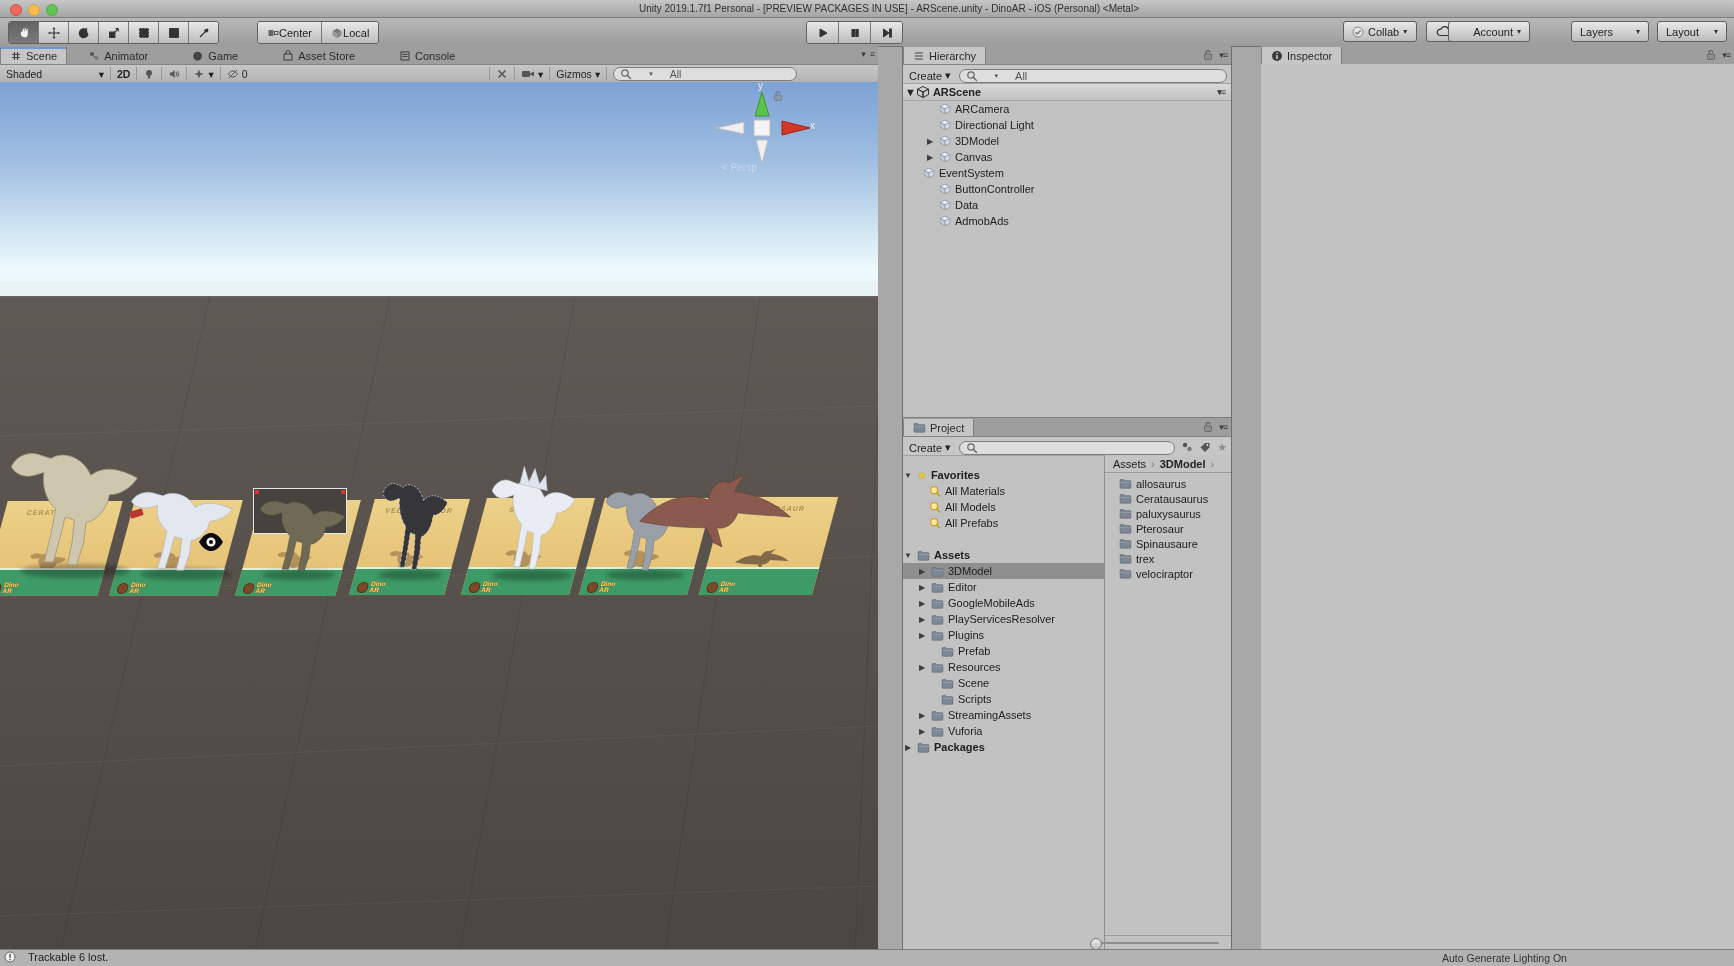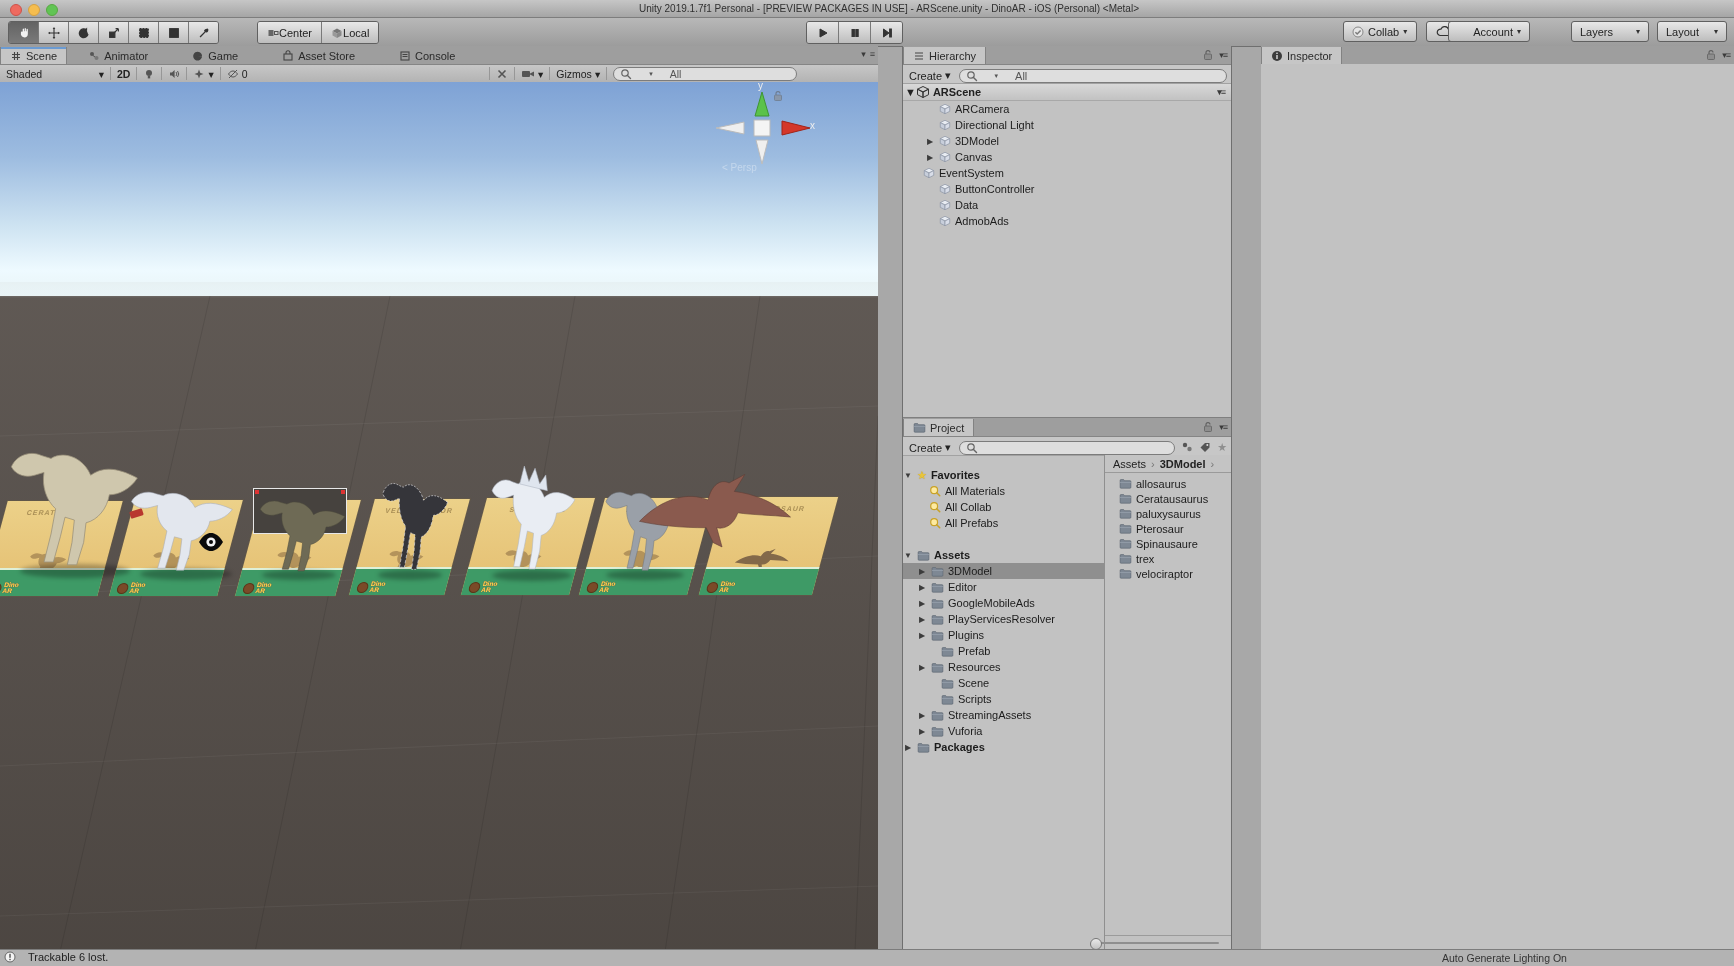--- a/index.html
+++ b/index.html
@@ -669,21 +669,21 @@
         <div class="trow" style="padding-left:26px">
           <svg class="icon12" viewBox="0 0 14 14">
               <use href="#i-zoomy"></use>
             </svg>
           <span>All Materials</span>
         </div>
         <div class="trow" style="padding-left:26px">
           <svg class="icon12" viewBox="0 0 14 14">
               <use href="#i-zoomy"></use>
             </svg>
-          <span>All Collab</span>
+          <span>All Models</span>
         </div>
         <div class="trow" style="padding-left:26px">
           <svg class="icon12" viewBox="0 0 14 14">
               <use href="#i-zoomy"></use>
             </svg>
           <span>All Prefabs</span>
         </div>
         <div style="height:16px"></div>
         <div class="trow">
           <span class="arr">▼</span>

